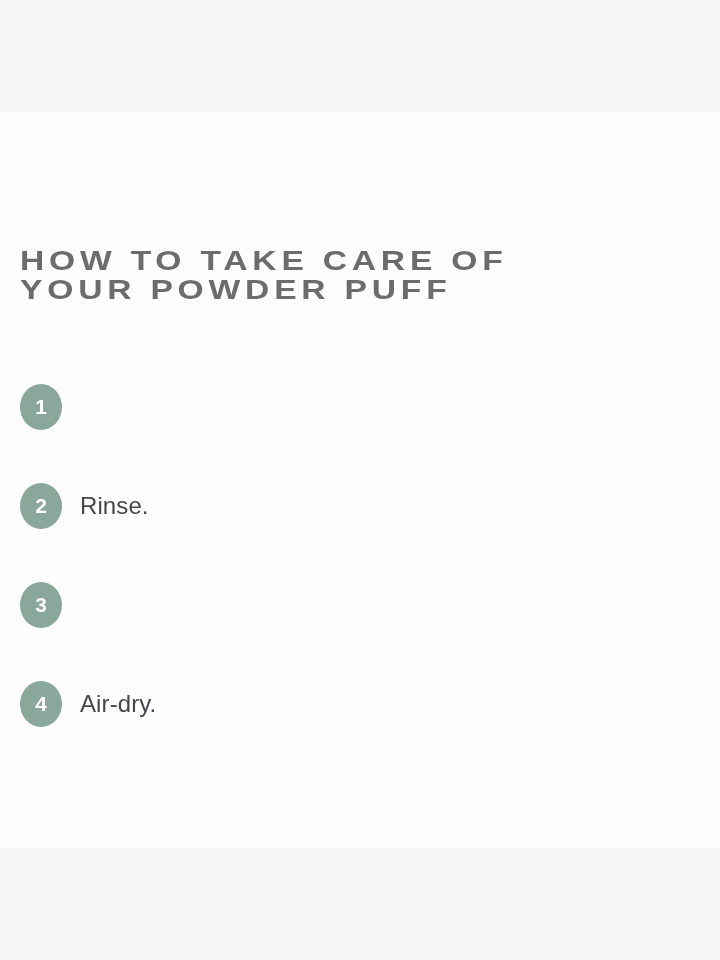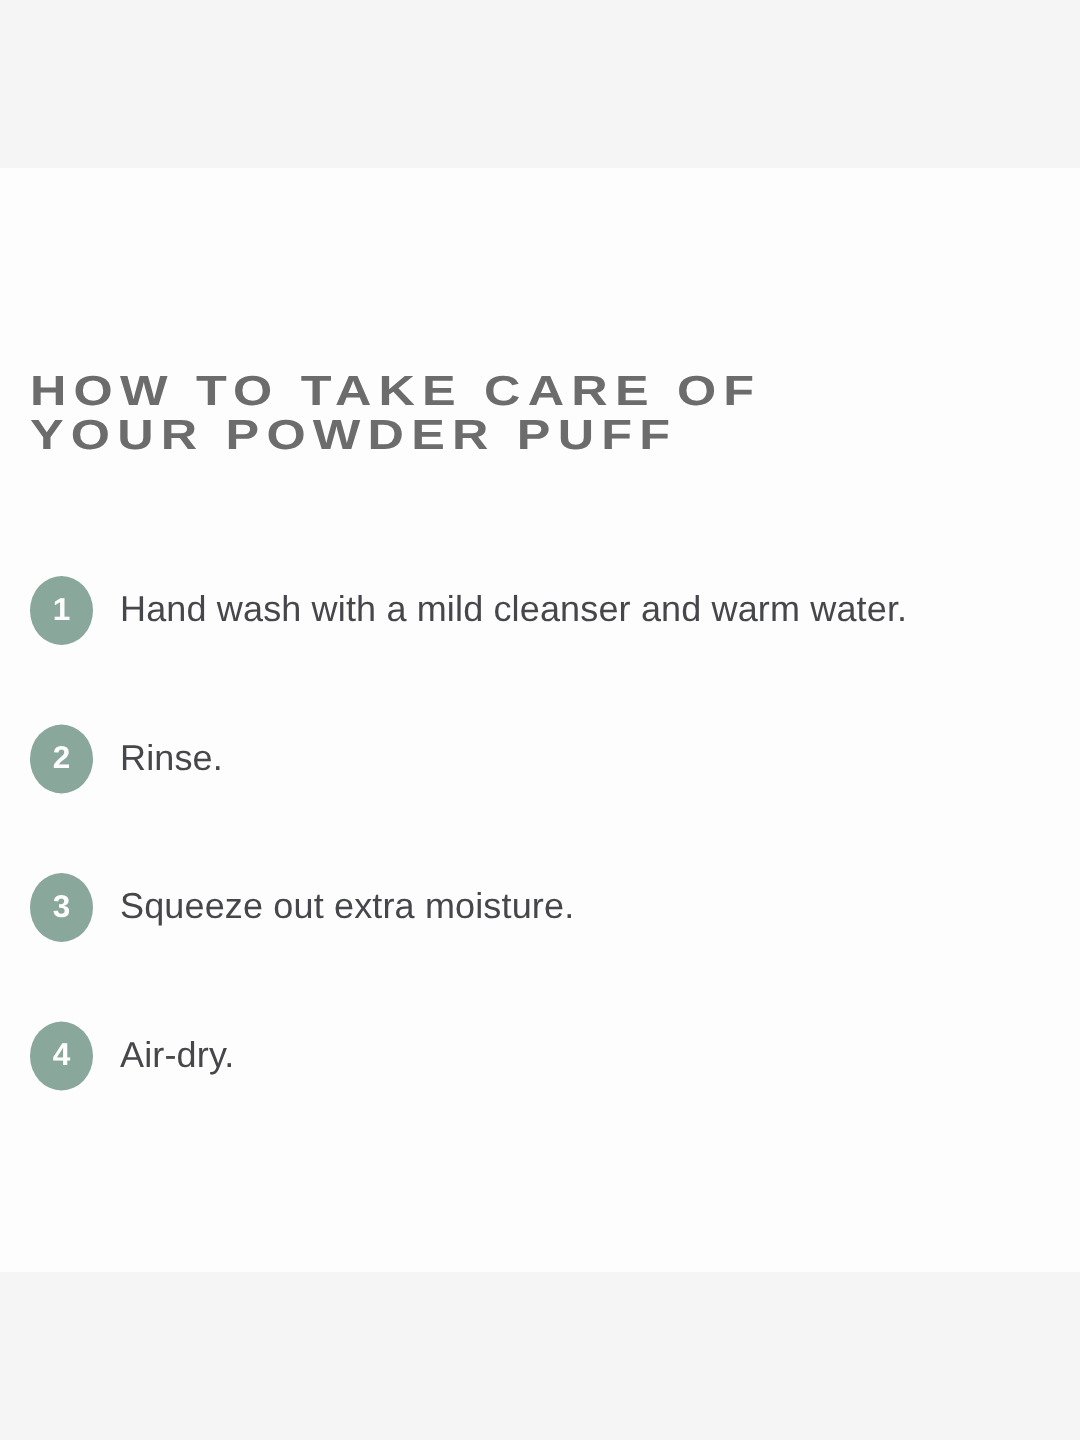--- a/index.html
+++ b/index.html
@@ -106,29 +106,27 @@
 
   <div class="care-card">
     <h1 class="title">
       <div>HOW TO TAKE CARE OF</div>
       <div>YOUR POWDER PUFF</div>
     </h1>
 
     <div class="steps">
       <div class="step-row">
         <div class="step-badge">1</div>
-        <div class="step-text">Hand wash with a mild cleanser and warm water.</div>
       </div>
       <div class="step-row">
         <div class="step-badge">2</div>
         <div class="step-text">Rinse.</div>
       </div>
       <div class="step-row">
         <div class="step-badge">3</div>
-        <div class="step-text">Squeeze out extra moisture.</div>
       </div>
       <div class="step-row">
         <div class="step-badge">4</div>
         <div class="step-text">Air-dry.</div>
       </div>
     </div>
 
   </div>
 </div>
 

